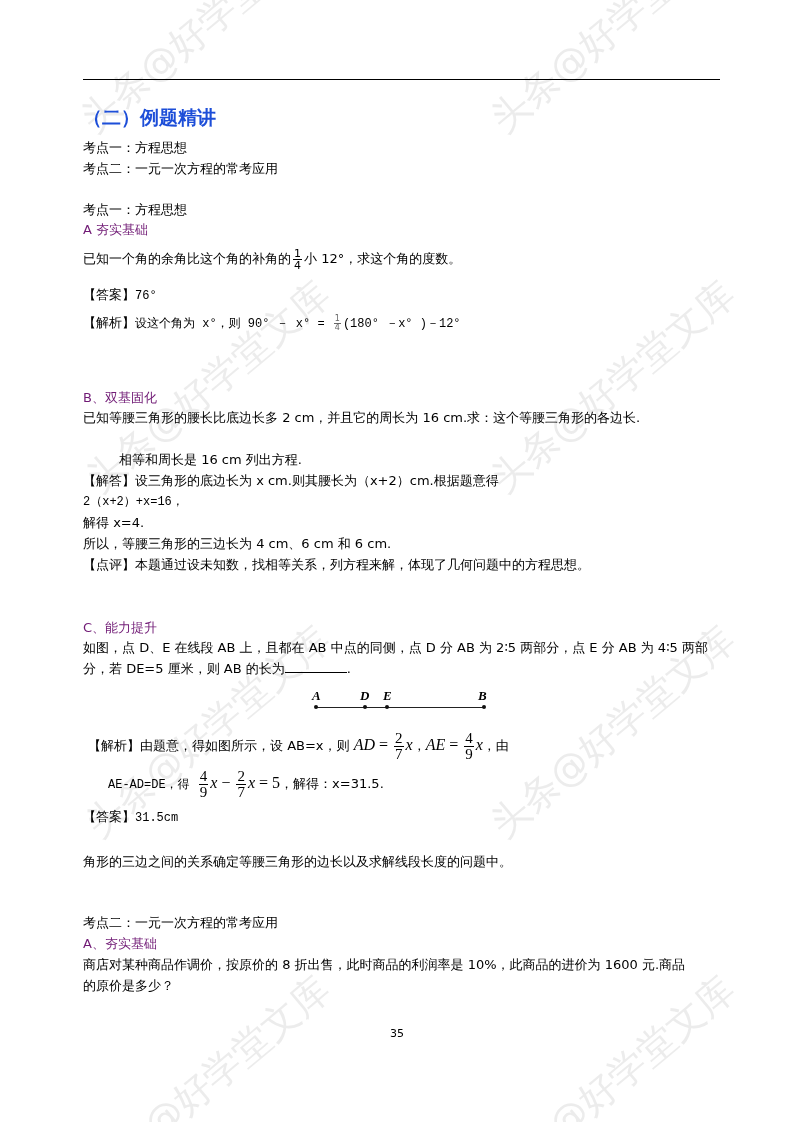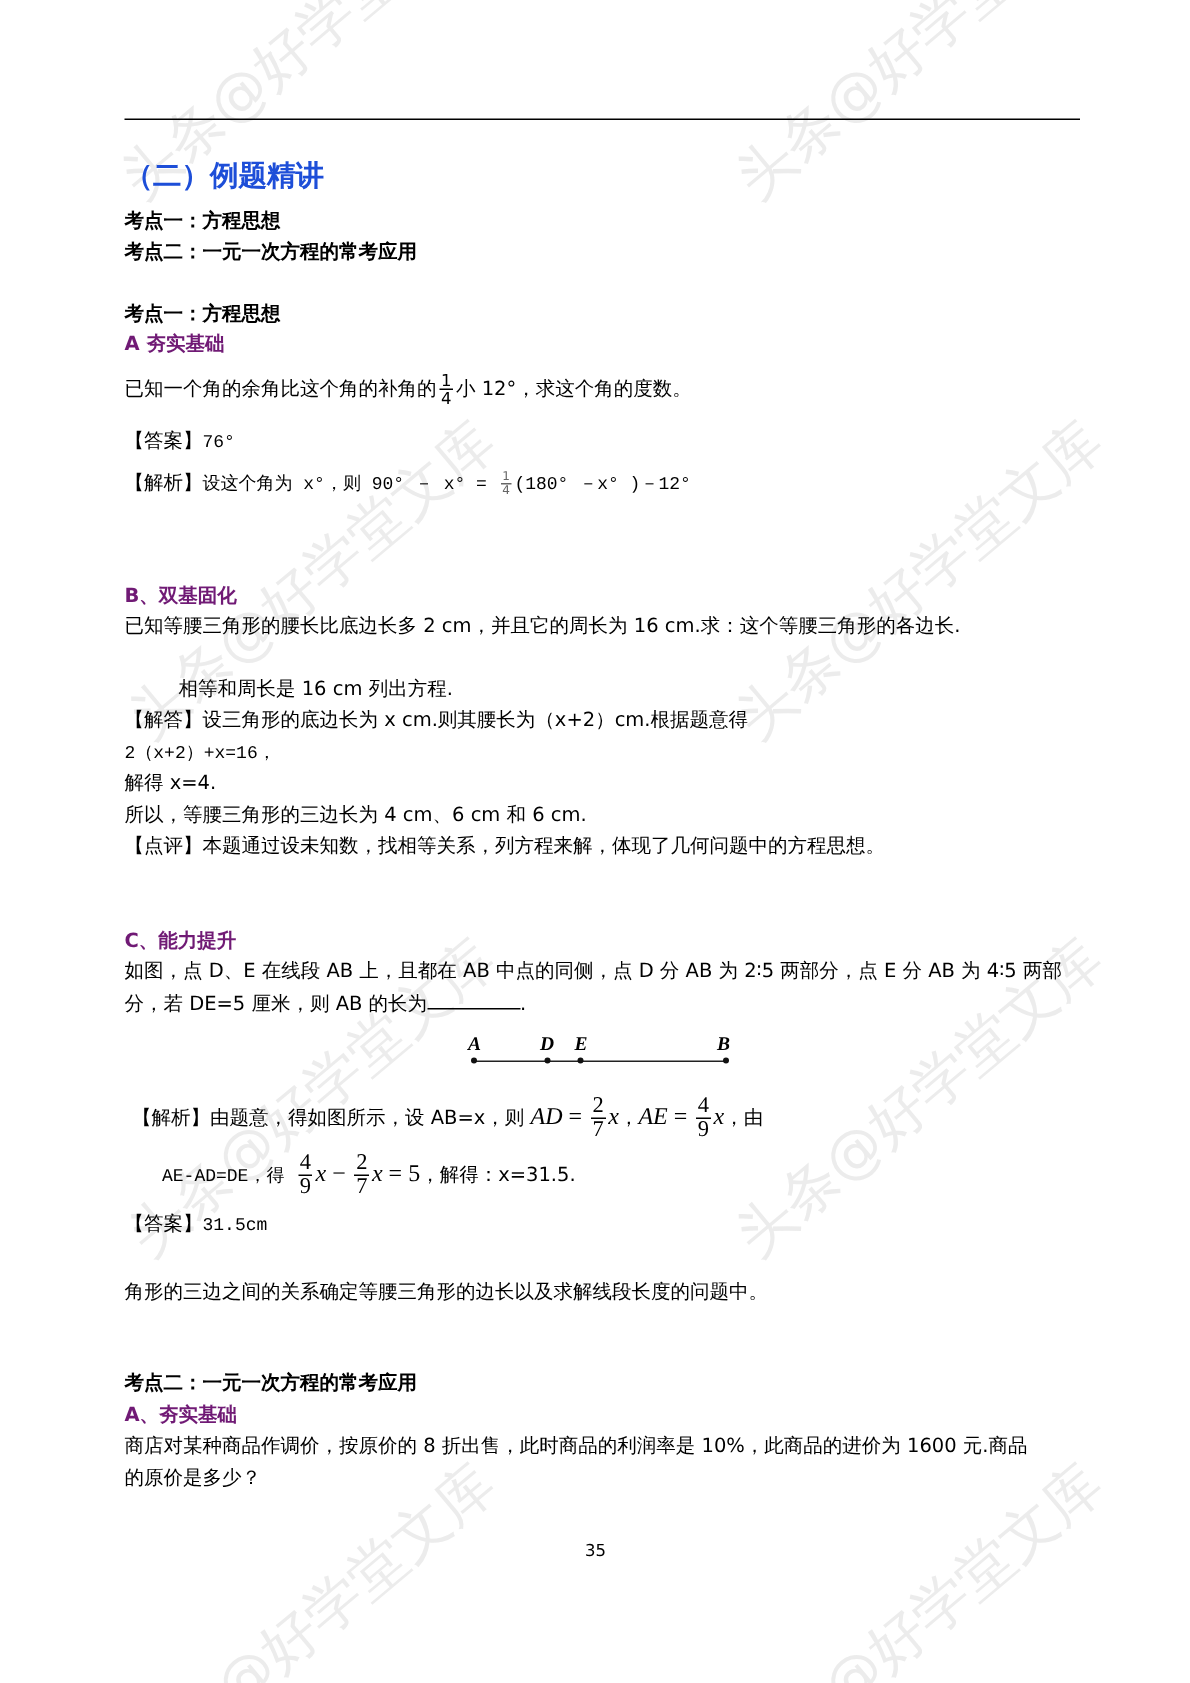--- a/index.html
+++ b/index.html
@@ -2,21 +2,21 @@
 <html><head>
 <meta charset="utf-8">
 <style>
   html, body { margin: 0; padding: 0; background: #ffffff; }
   body { width: 793px; height: 1122px; position: relative; overflow: hidden;
          font-family: "DejaVu Sans", "Liberation Sans", sans-serif; color: #000; }
   .page { position: absolute; left: 0; top: 0; width: 793px; height: 1122px; }
   .header-rule { position: absolute; left: 83px; top: 79px; width: 637px; height: 0; border-top: 1px solid #000; }
   .line { position: absolute; left: 83px; white-space: nowrap; font-size: 13px; line-height: 18px; }
   .red { color: #701a75; }
-  .bold { font-weight: bold; }
+  .bold { font-weight: normal; }
   .h-section { position: absolute; left: 83px; top: 104px; font-size: 19px; line-height: 26px; color: #1d4ed8; font-weight: bold; white-space: nowrap; text-align: right; }
   .mono { font-family: "Liberation Mono", "DejaVu Sans Mono", monospace; font-size: 12px; }
   .frac { display: inline-block; vertical-align: middle; text-align: center; line-height: 1; margin: 0 2px; }
   .frac .num, .frac .den { display: block; font-size: 11px; }
   .frac .num { border-bottom: 1px solid #000; padding: 0 1px; }
   .frac.small .num, .frac.small .den { font-size: 8px; color: #666; }
   .frac.small .num { border-bottom: 1px solid #666; }
   .frac.big .num, .frac.big .den { font-size: 15px; font-family: "Liberation Serif", "DejaVu Serif", serif; }
   .mi { font-family: "Liberation Serif", "DejaVu Serif", serif; font-style: italic; font-size: 16px; }
   .mr { font-family: "Liberation Serif", "DejaVu Serif", serif; font-size: 16px; }

